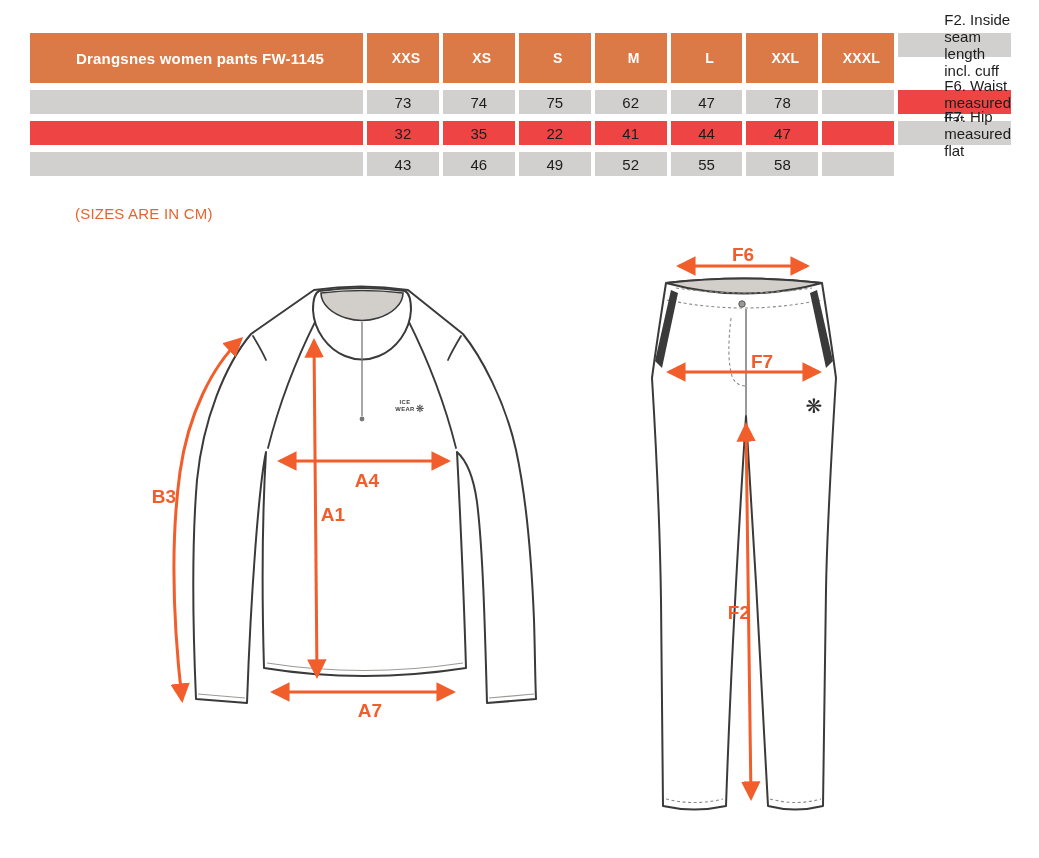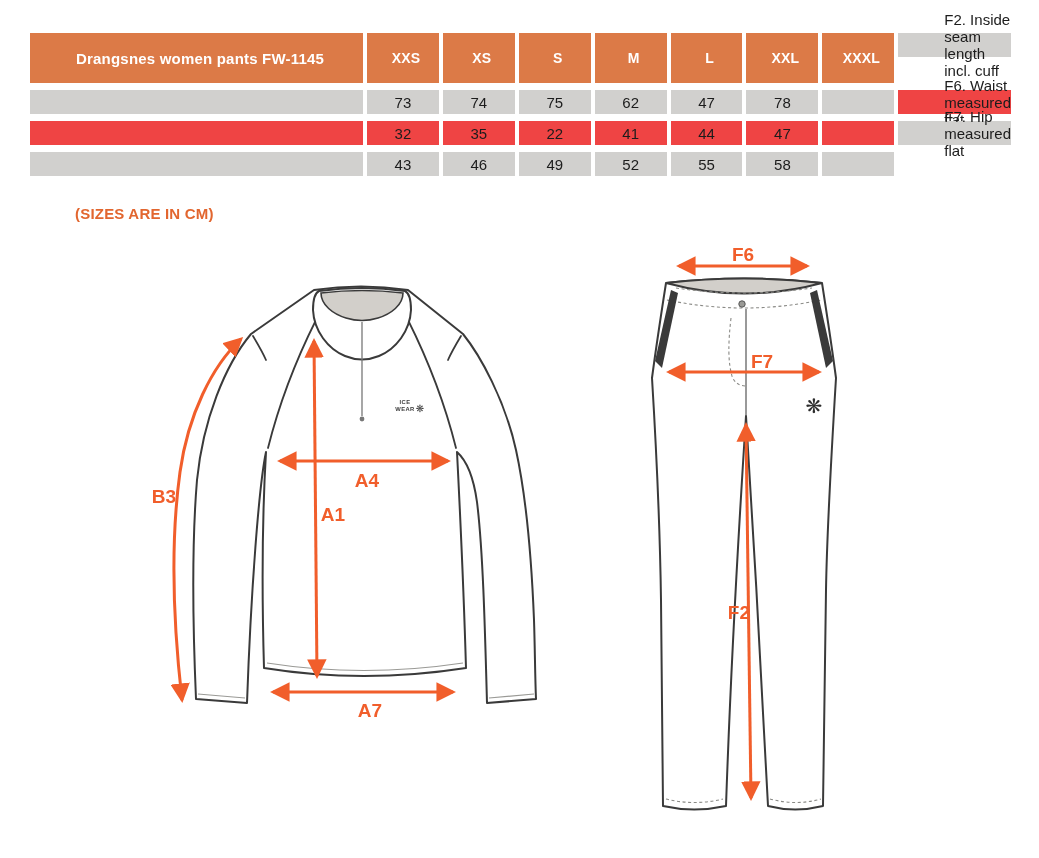--- a/index.html
+++ b/index.html
@@ -26,21 +26,21 @@
   .cell{
     height:24px;display:flex;align-items:center;justify-content:center;
     font-size:15px;color:#1c1c1c;
   }
   .cell.label-cell{justify-content:flex-start;padding-left:46px;}
   .row-dark{background:#D1D0CE;}
   .row-light{background:#ef4444;}
   
   .sizes-note{
     position:absolute;left:75px;top:205px;
-    font-size:15px;color:#E2662F;letter-spacing:.2px;font-weight:bold;
+    font-size:15px;color:#E2662F;letter-spacing:.2px;
   }
   
   .drawing-svg{position:absolute;left:0;top:0;width:1039px;height:858px;pointer-events:none;}
   .garment{fill:#ffffff;stroke:#3A3A3A;stroke-width:2;stroke-linejoin:round;}
   .seam{fill:none;stroke:#3A3A3A;stroke-width:1.8;stroke-linecap:round;}
   .stitch{fill:none;stroke:#9a9a96;stroke-width:1.2;}
   .stitch-d{fill:none;stroke:#8a8a86;stroke-width:1.1;stroke-dasharray:3 2.6;}
   .zip{fill:none;stroke:#777;stroke-width:1.3;}
   .arrow{fill:none;stroke:#F15E2B;stroke-width:3;}
   .mlabel{fill:#F15E2B;font-size:19px;font-weight:bold;font-family:"Liberation Sans",sans-serif;}

